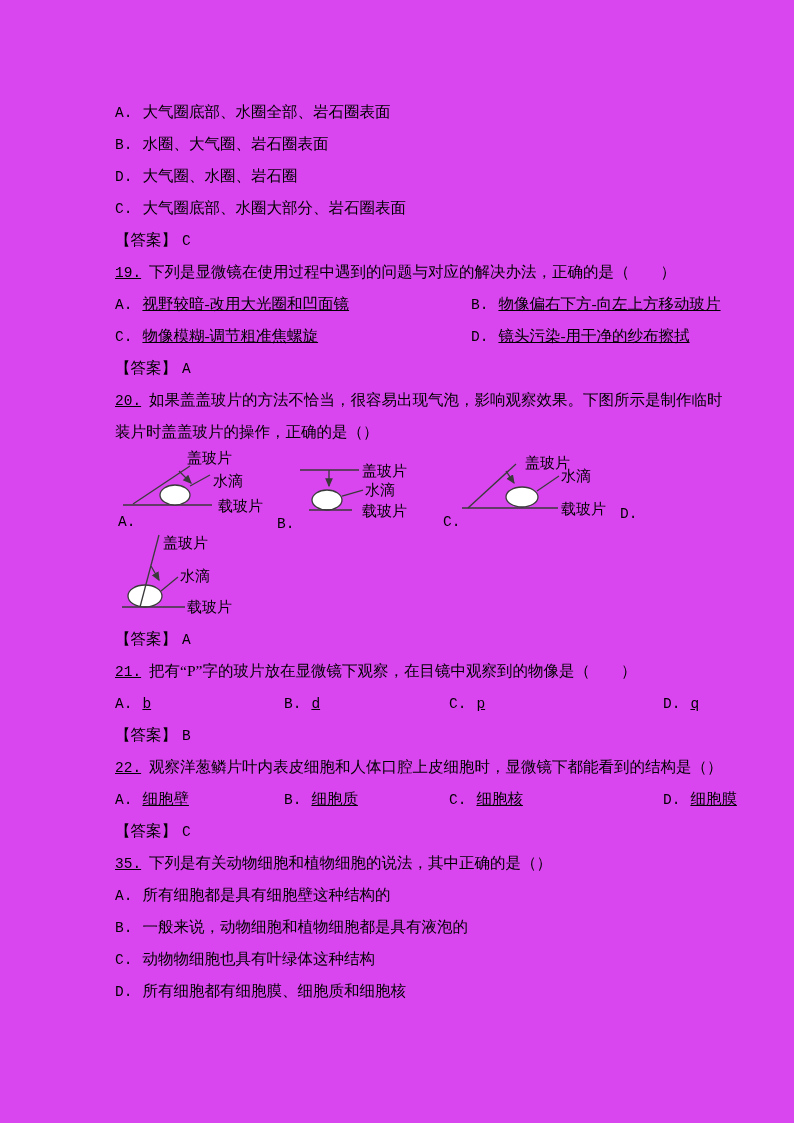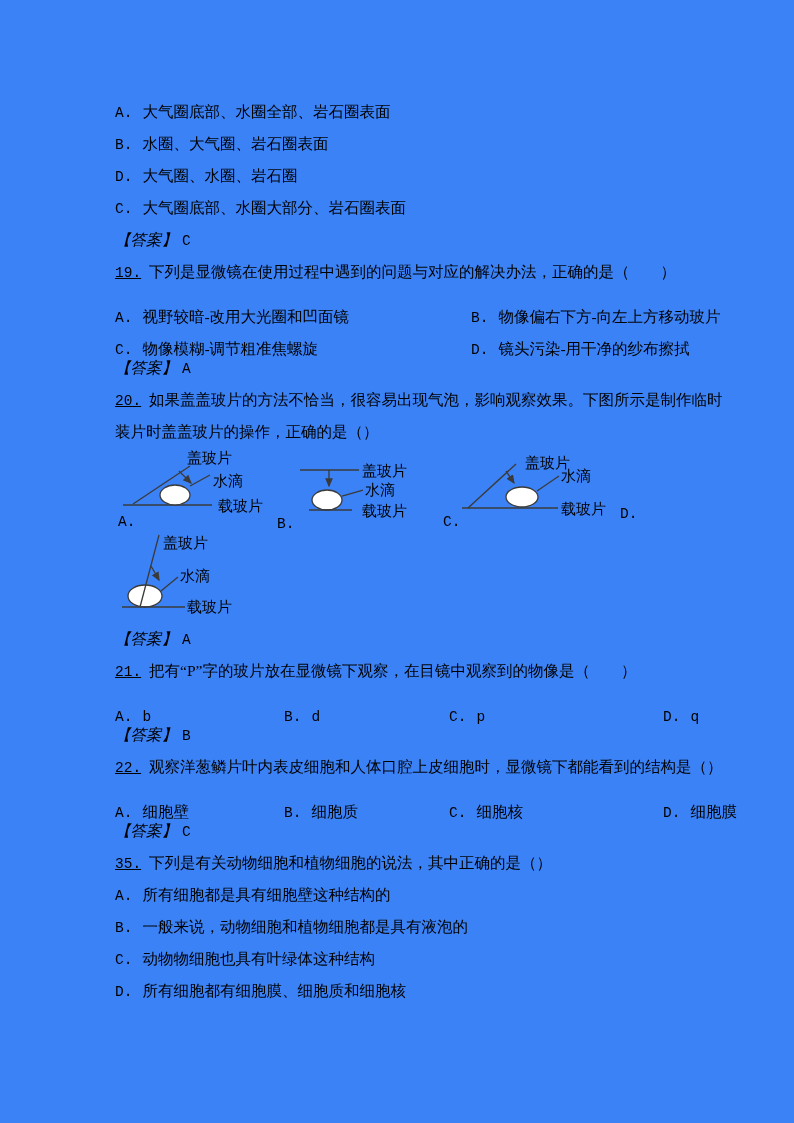--- a/index.html
+++ b/index.html
@@ -1,29 +1,29 @@
 <!DOCTYPE html>
 <html><head>
 <meta charset="utf-8">
 <style>
   html,body{margin:0;padding:0;background:#ffffff;}
   body{
     width:794px;height:1123px;
     font-family:"Liberation Serif","DejaVu Sans",serif;
     color:#000;
   }
-  .page{position:relative;width:794px;height:1123px;background:#3b82f6;overflow:hidden;}
+  .page{position:relative;width:794px;height:1123px;background:#d946ef;overflow:hidden;}
   .content{position:absolute;left:115px;top:96px;width:640px;}
   .line{height:32px;line-height:32px;font-size:15.5px;white-space:nowrap;}
   .olabel{display:inline-block;margin-right:10px;}
   .qnum{display:inline-block;margin-right:8px;text-decoration:underline;}
   .ansv{margin-left:5px;font-family:"Liberation Mono","DejaVu Sans Mono",monospace;font-size:14.5px;}
-  .ansprefix{letter-spacing:0;font-style:italic;}
+  .ansprefix{letter-spacing:0;}
   .row{position:relative;}
-  .row .col{position:absolute;top:13px;height:32px;line-height:32px;}
+  .row .col{position:absolute;top:0;height:32px;line-height:32px;text-decoration:underline;}
   .c1{left:0;}
   .c2{left:169px;}
   .c3{left:334px;}
   .c4{left:500px;margin-left:48px;}
   .cb{left:330px;margin-left:26px;}
   .diagram-row1{position:relative;height:85px;}
   .diagram-row2{position:relative;height:90px;}
   .dsvg{position:absolute;top:0;}
   .dsvg line, .dsvg ellipse{stroke:#3a3a3a;stroke-width:1.3;fill:none;}
   .dsvg ellipse{fill:#ffffff;}

